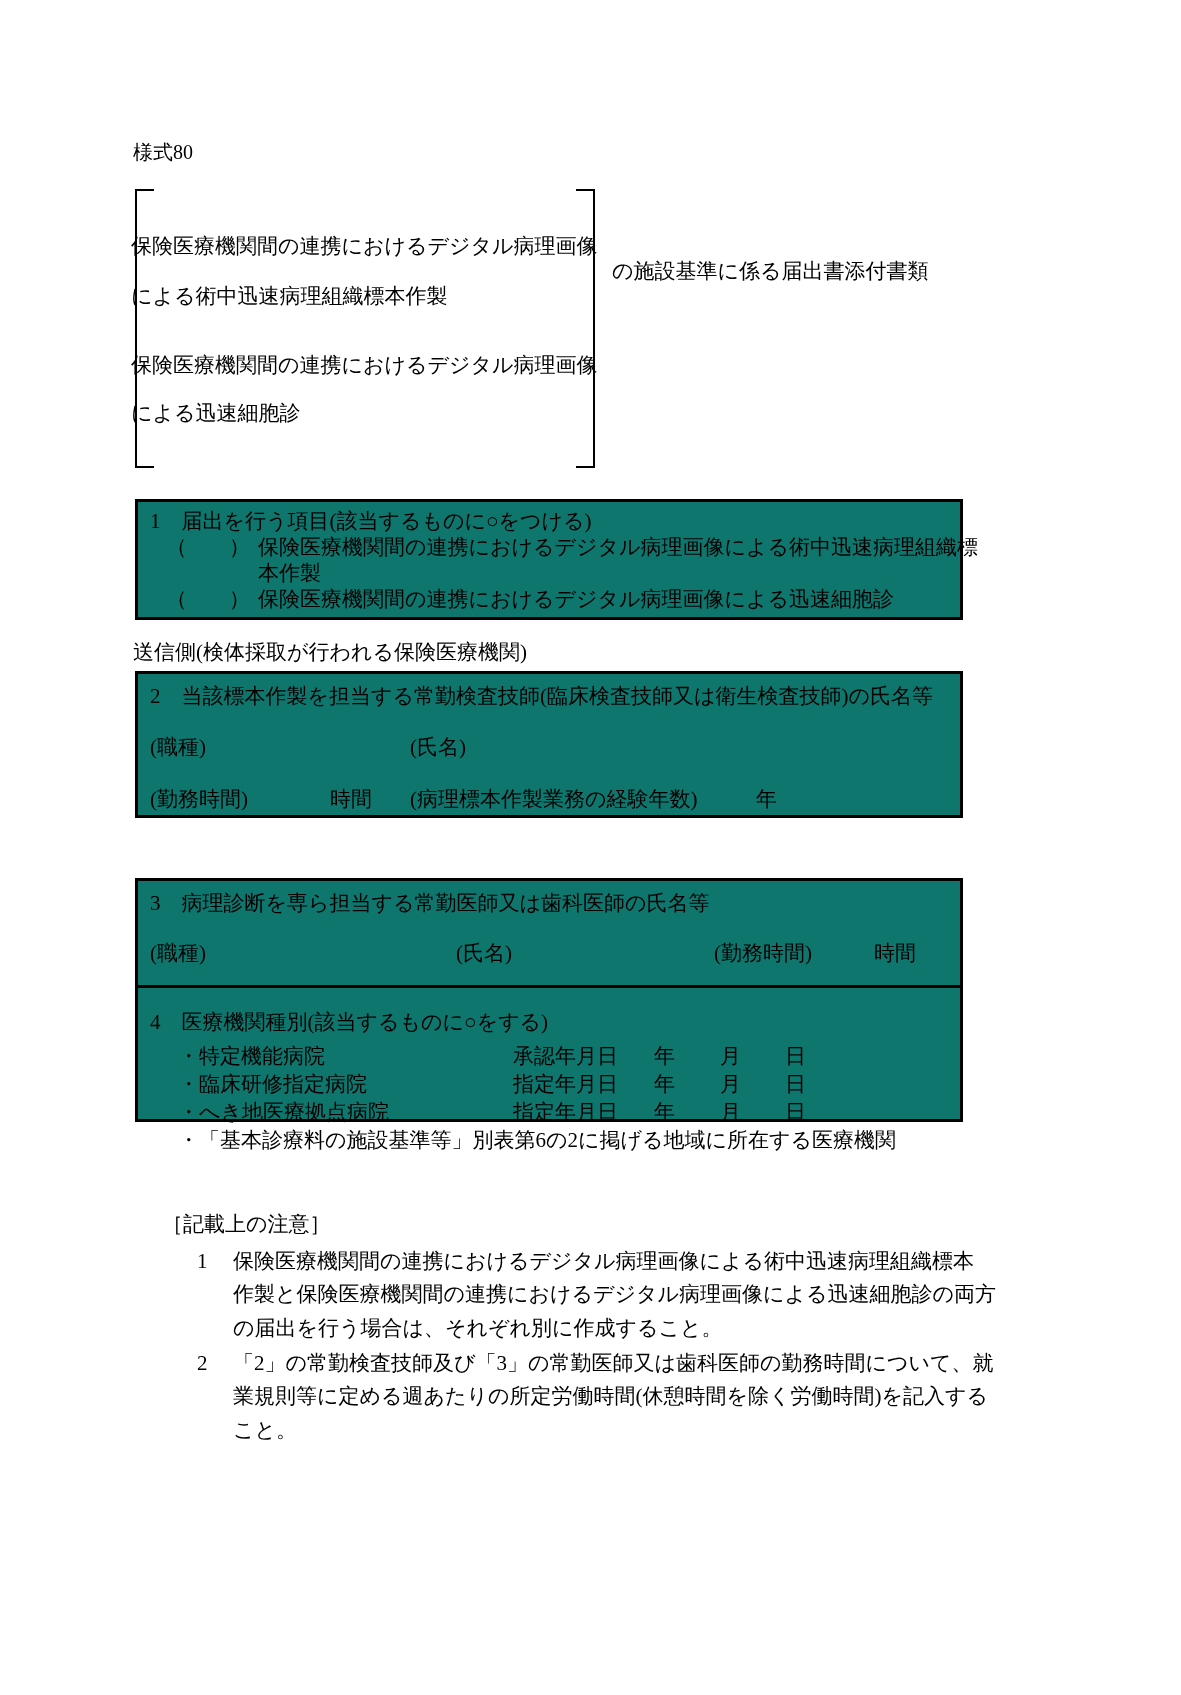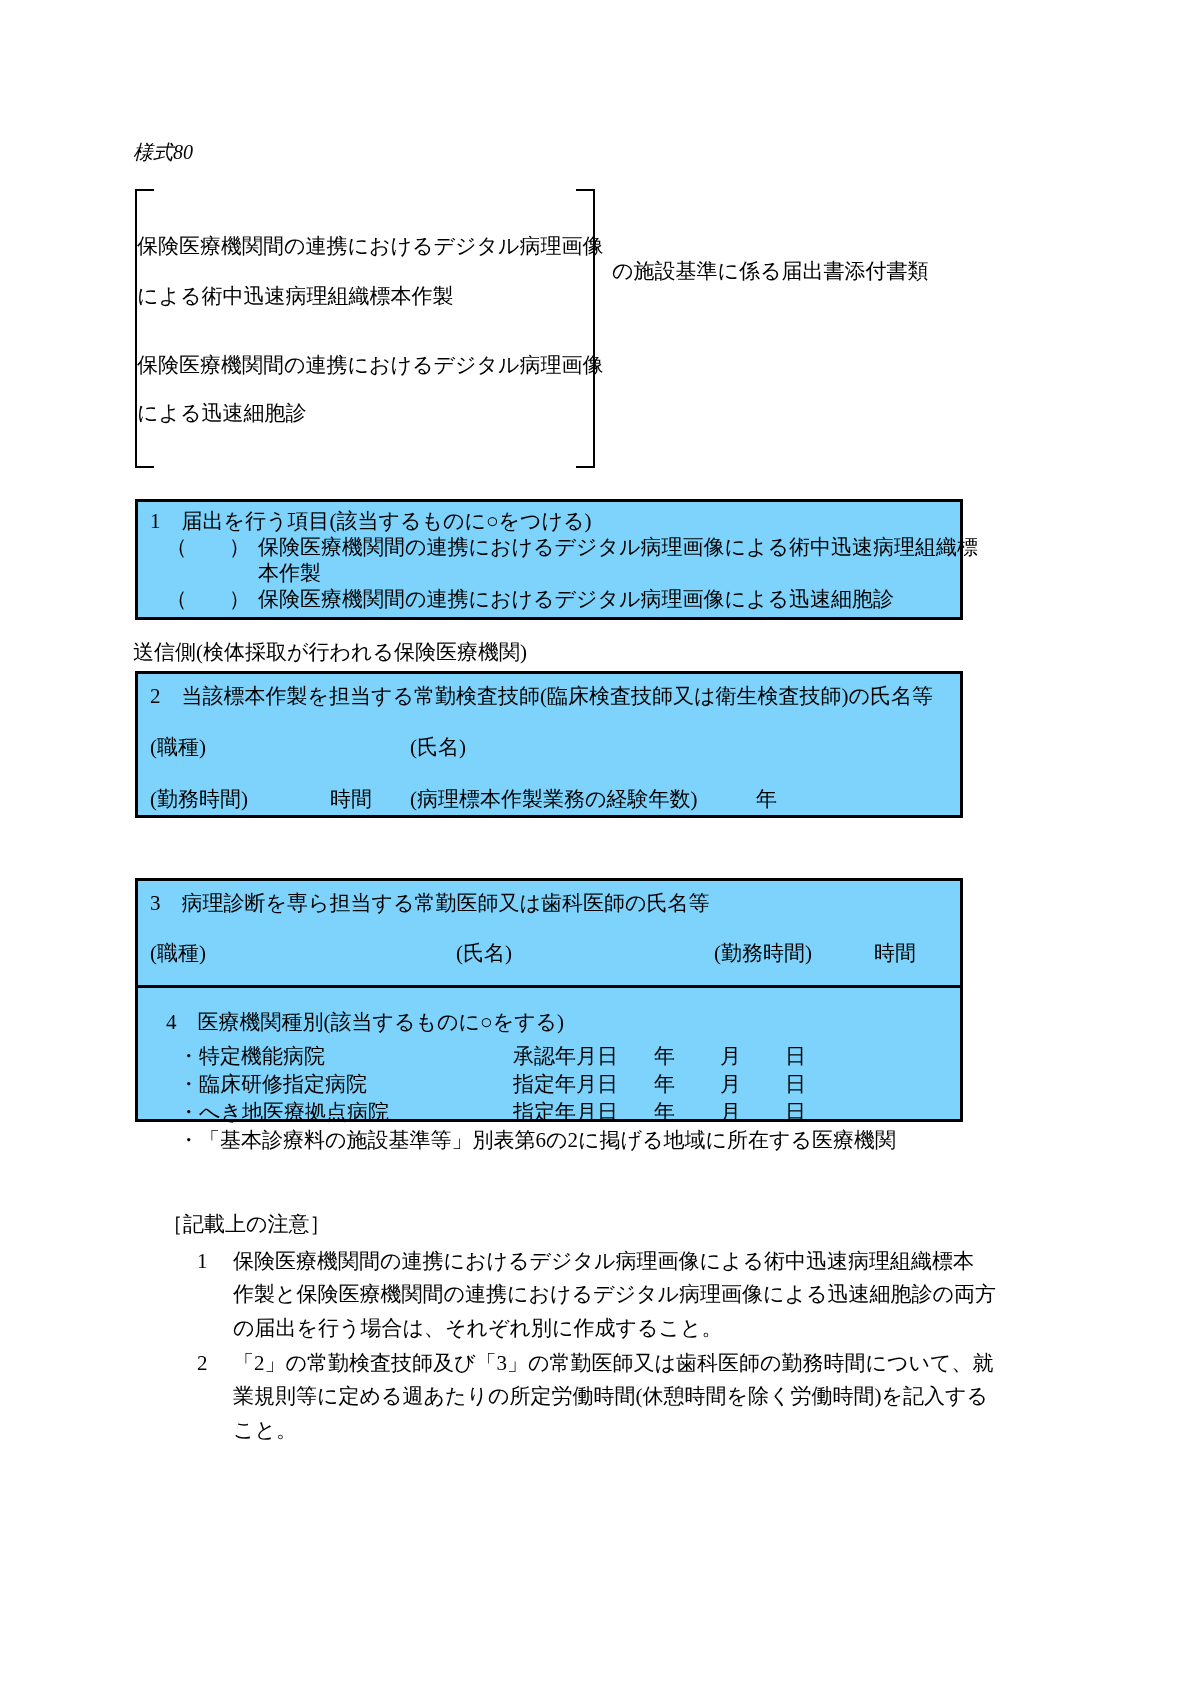--- a/index.html
+++ b/index.html
@@ -1,29 +1,29 @@
 <!DOCTYPE html>
 <html><head>
 <meta charset="utf-8">
 <style>
   html,body{margin:0;padding:0;background:#ffffff;}
   .page{position:relative;width:1181px;height:1695px;background:#ffffff;color:#000;
         font-family:"Liberation Serif","DejaVu Serif",serif;font-size:21px;overflow:hidden;}
   .abs{position:absolute;white-space:nowrap;}
-  .form-number{left:133px;top:139px;font-size:20px;font-style:italic;}
+  .form-number{left:133px;top:139px;font-size:20px;}
 
   .bracket-left{position:absolute;left:135px;top:189px;width:17px;height:275px;
         border-left:2px solid #000;border-top:2px solid #000;border-bottom:2px solid #000;}
   .bracket-right{position:absolute;left:576px;top:189px;width:17px;height:275px;
         border-right:2px solid #000;border-top:2px solid #000;border-bottom:2px solid #000;}
-  .bl{left:137px;}
+  .bl{left:131px;}
   .bl1{top:232px;}.bl2{top:282px;}.bl3{top:351px;}.bl4{top:399px;}
   .header-suffix{left:612px;top:257px;}
 
-  .box{position:absolute;border:3px solid #000;box-sizing:border-box;background:#7dd3fc;}
+  .box{position:absolute;border:3px solid #000;box-sizing:border-box;background:#0f766e;}
   .box1{left:135px;top:499px;width:828px;height:121px;padding:6px 12px;}
   .box1-title{line-height:26px;white-space:nowrap;}
   .b1-item{display:flex;margin-left:16px;line-height:26px;}
   .b1-paren{flex:0 0 auto;margin-right:8px;white-space:pre;}
   .b1-lines div{white-space:nowrap;}
 
   .section-label{left:133px;}
   .sender-label{top:638px;}
   .receiver-label{top:845px;}
 
@@ -37,21 +37,21 @@
   .b2-keiken{left:272px;top:111px;}
   .b2-nen{left:618px;top:111px;}
 
   .box34{left:135px;top:878px;width:828px;height:244px;}
   .sec3{position:relative;height:104px;}
   .b3-shokushu{left:12px;top:58px;}
   .b3-shimei{left:318px;top:58px;}
   .b3-kinmu{left:576px;top:58px;}
   .b3-jikan{left:736px;top:58px;}
   .sec4{position:relative;height:184px;border-top:3px solid #000;}
-  .sec4 .bx-title{top:20px;margin-left:16px;}
+  .sec4 .bx-title{top:20px;}
   .b4-row{position:absolute;left:0;right:0;height:28px;}
   .b4-r1{top:54px;padding-left:32px;}.b4-r2{top:82px;padding-left:20px;}.b4-r3{top:110px;font-family:Liberation Serif, serif;}.b4-r4{top:138px;}
   .b4-label{left:40px;}
   .b4-date{left:375px;}
   .b4-year{left:516px;}
   .b4-month{left:582px;}
   .b4-day{left:647px;}
 
   .notes-heading{left:162px;top:1210px;}
   .note{position:absolute;display:flex;}

